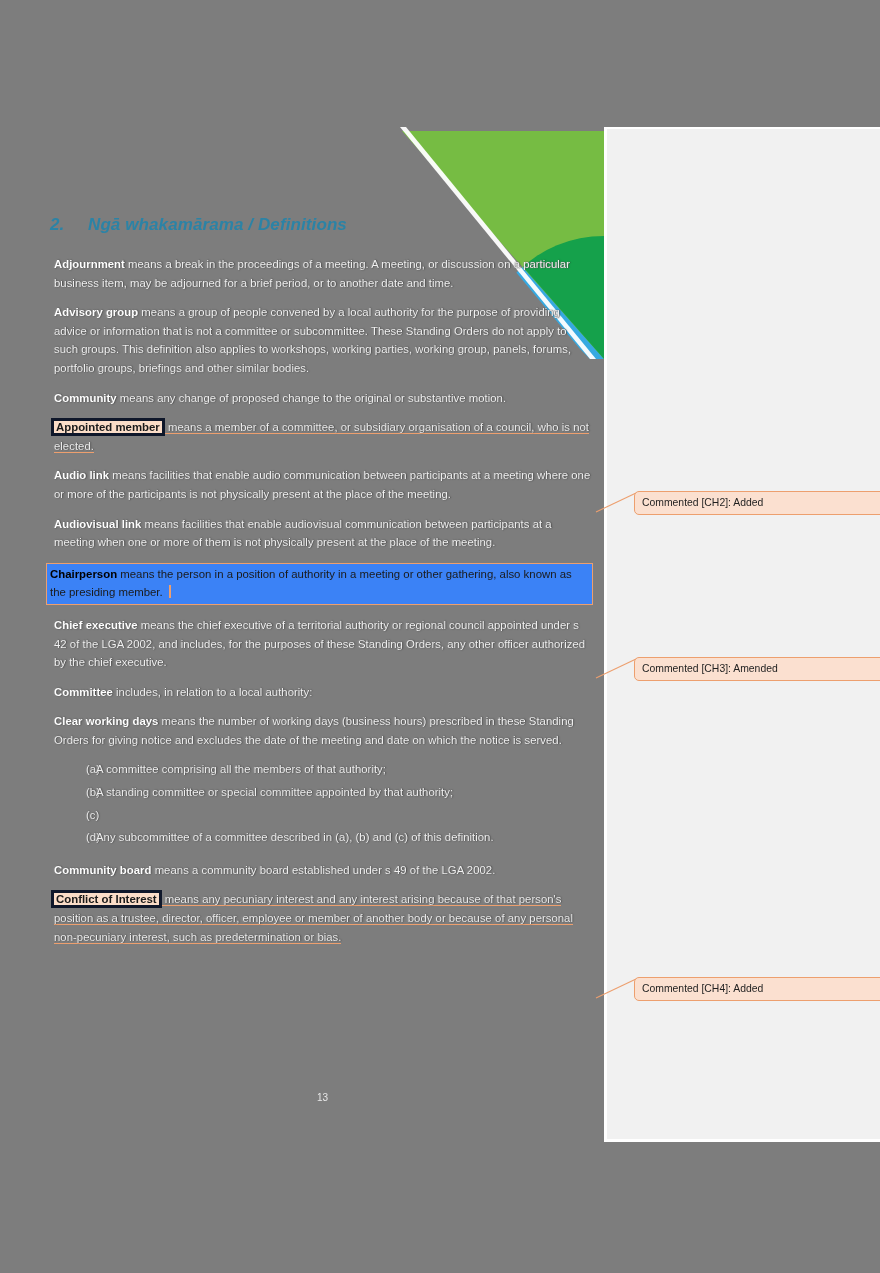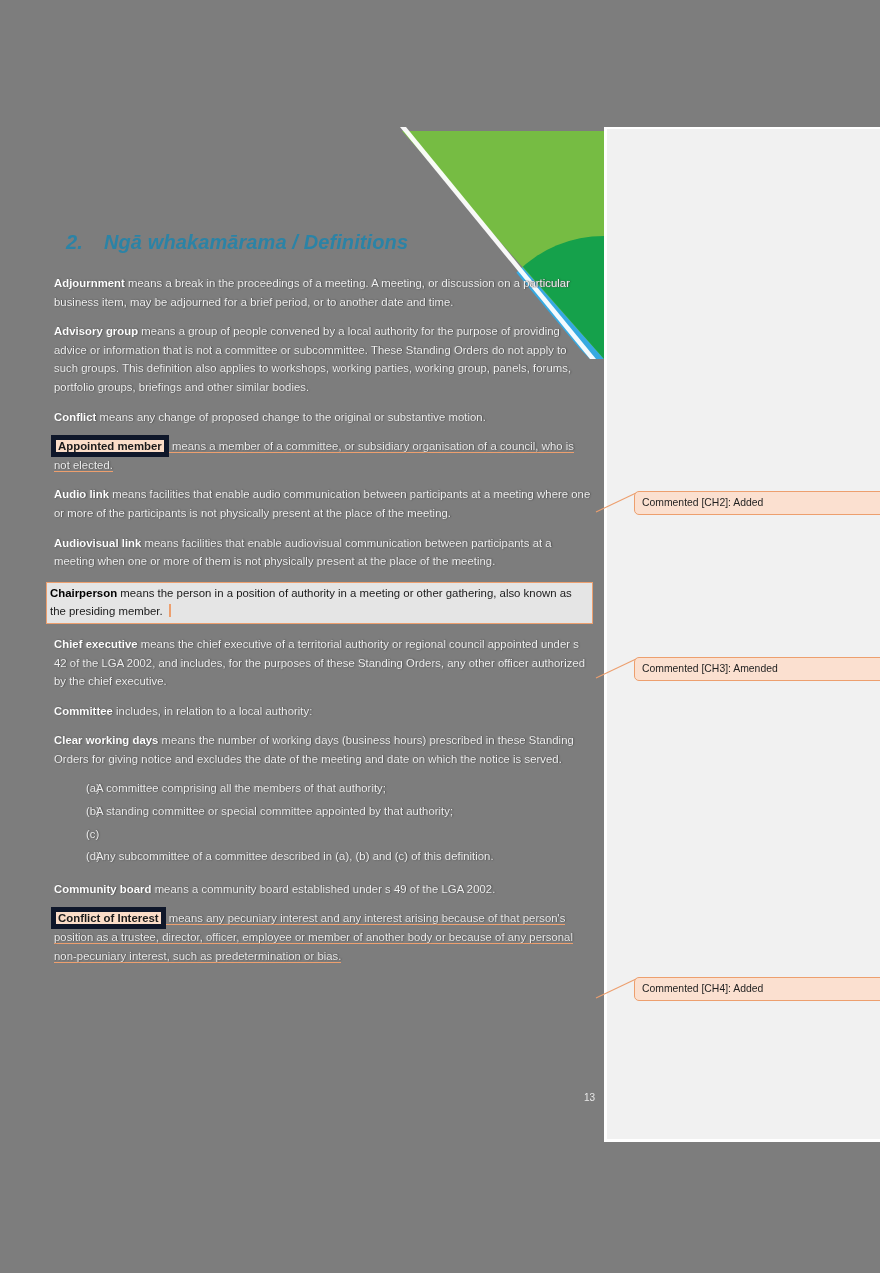--- a/index.html
+++ b/index.html
@@ -55,24 +55,24 @@
   
   #body-text {
     position: absolute;
     left: 50px;
     top: 0px;
     width: 545px;
   }
 
   h2.section-heading {
     color: #2b83a6;
-    font-size: 20px;
+    font-size: 17px;
     font-weight: bold;
     font-style: italic;
-    margin: 16px;
+    margin: 0;
     padding: 88px 0 0 0;
     letter-spacing: 0.1px;
     white-space: pre;
   }
   h2.section-heading .num { display: inline-block; width: 38px; }
 
   p.def {
     color: #f2f2f2;
     font-size: 11.4px;
     line-height: 18.6px;
@@ -93,32 +93,32 @@
       -0.6px 0 1.4px rgba(255,255,255,0.45);
     color: #ededed;
     filter: blur(0.32px);
   }
 
   
   .anchor-box {
     background: #fbddc8;
     color: #1a1a1a;
     font-weight: bold;
-    border: 5px solid #0f172a;
+    border: 3px solid #0f172a;
     padding: 0 2px;
     margin-left: -3px;
     filter: none;
     text-shadow: none;
   }
   .change-underline {
     border-bottom: 1px solid #ed9f6e;
   }
   
   p.inserted {
-    background: #e5e5e5;
+    background: #3b82f6;
     color: #1a1a1a;
     filter: none;
     text-shadow: none;
     border: 1px solid #ed9f6e;
     box-sizing: border-box;
     padding: 1px 2px 2px 3px;
     margin-left: -4px;
     width: 547px;
   }
   p.inserted b { color: #000000; }
@@ -149,21 +149,21 @@
     padding-left: 36px;
     box-sizing: border-box;
   }
 
   
   #page-number {
     position: absolute;
     left: 0;
     top: 965px;
     width: 545px;
-    text-align: right;
+    text-align: center;
     color: #e8e8e8;
     font-size: 10px;
   }
 
   
   .comment-balloon {
     position: absolute;
     left: 30px;
     width: 252px;
     background: #fbe0d0;
@@ -243,21 +243,21 @@
 
   <div id="body-text">
 
     <h2 class="section-heading"><span class="num">2.</span><span>Ngā whakamārama / Definitions</span></h2>
 
     <p class="def blurry"><b>Adjournment</b><span> means a break in the proceedings of a meeting. A meeting, or discussion on a particular business item, may be adjourned for a brief period, or to another date and time.</span></p>
 
     <p class="def blurry"><b>Advisory group</b><span> means a group of people convened by a local authority for the purpose of providing advice or information that is not a committee or subcommittee. These Standing Orders do not apply to such groups.  This definition also applies to workshops, working parties, working group, panels, forums, portfolio groups, briefings and other similar bodies.</span></p>
 
 
-    <p class="def blurry"><b>Conflict</b><span> means any change of proposed change to the original or substantive motion.</span></p>
+    <p class="def blurry"><b>Community</b><span> means any change of proposed change to the original or substantive motion.</span></p>
 
     <p class="def"><span class="anchor-box">Appointed member</span><span class="blurry change-underline"> means a member of a committee, or subsidiary organisation of a council, who is not elected.</span></p>
 
     <p class="def blurry"><b>Audio link</b><span> means facilities that enable audio communication between participants at a meeting where one or more of the participants is not physically present at the place of the meeting.</span></p>
 
     <p class="def blurry"><b>Audiovisual link</b><span> means facilities that enable audiovisual communication between participants at a meeting when one or more of them is not physically present at the place of the meeting.</span></p>
 
     <p class="def inserted"><b>Chairperson</b><span> means the person in a position of authority in a meeting or other gathering, also known as the presiding member.</span><span class="caret"></span></p>
 
     <p class="def blurry"><b>Chief executive</b><span> means the chief executive of a territorial authority or regional council appointed under s 42 of the LGA 2002, and includes, for the purposes of these Standing Orders, any other officer authorized by the chief executive.</span></p>

